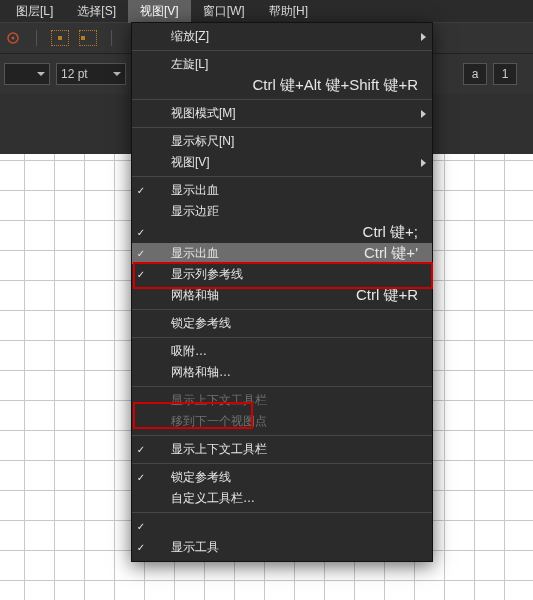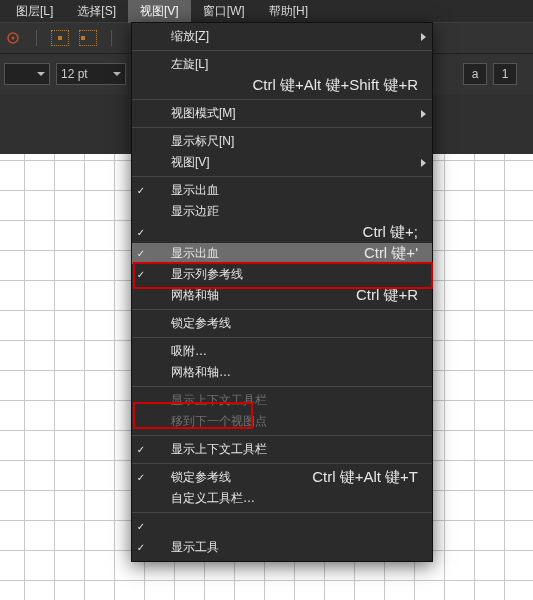--- a/index.html
+++ b/index.html
@@ -341,21 +341,20 @@
     <div class="menu-sep"></div>
     <div class="menu-item">
       <span class="check-col">✓</span>
       <span class="label-col">显示上下文工具栏</span>
       <span class="shortcut-col"></span>
     </div>
     <div class="menu-sep"></div>
     <div class="menu-item">
       <span class="check-col">✓</span>
       <span class="label-col">锁定参考线</span>
-      <span class="shortcut-col">Ctrl 键+Alt 键+T</span>
     </div>
     <div class="menu-item">
       <span class="check-col"></span>
       <span class="label-col">自定义工具栏…</span>
       <span class="shortcut-col"></span>
     </div>
     <div class="menu-sep"></div>
     <div class="menu-item">
       <span class="check-col">✓</span>
       <span class="shortcut-col"></span>

